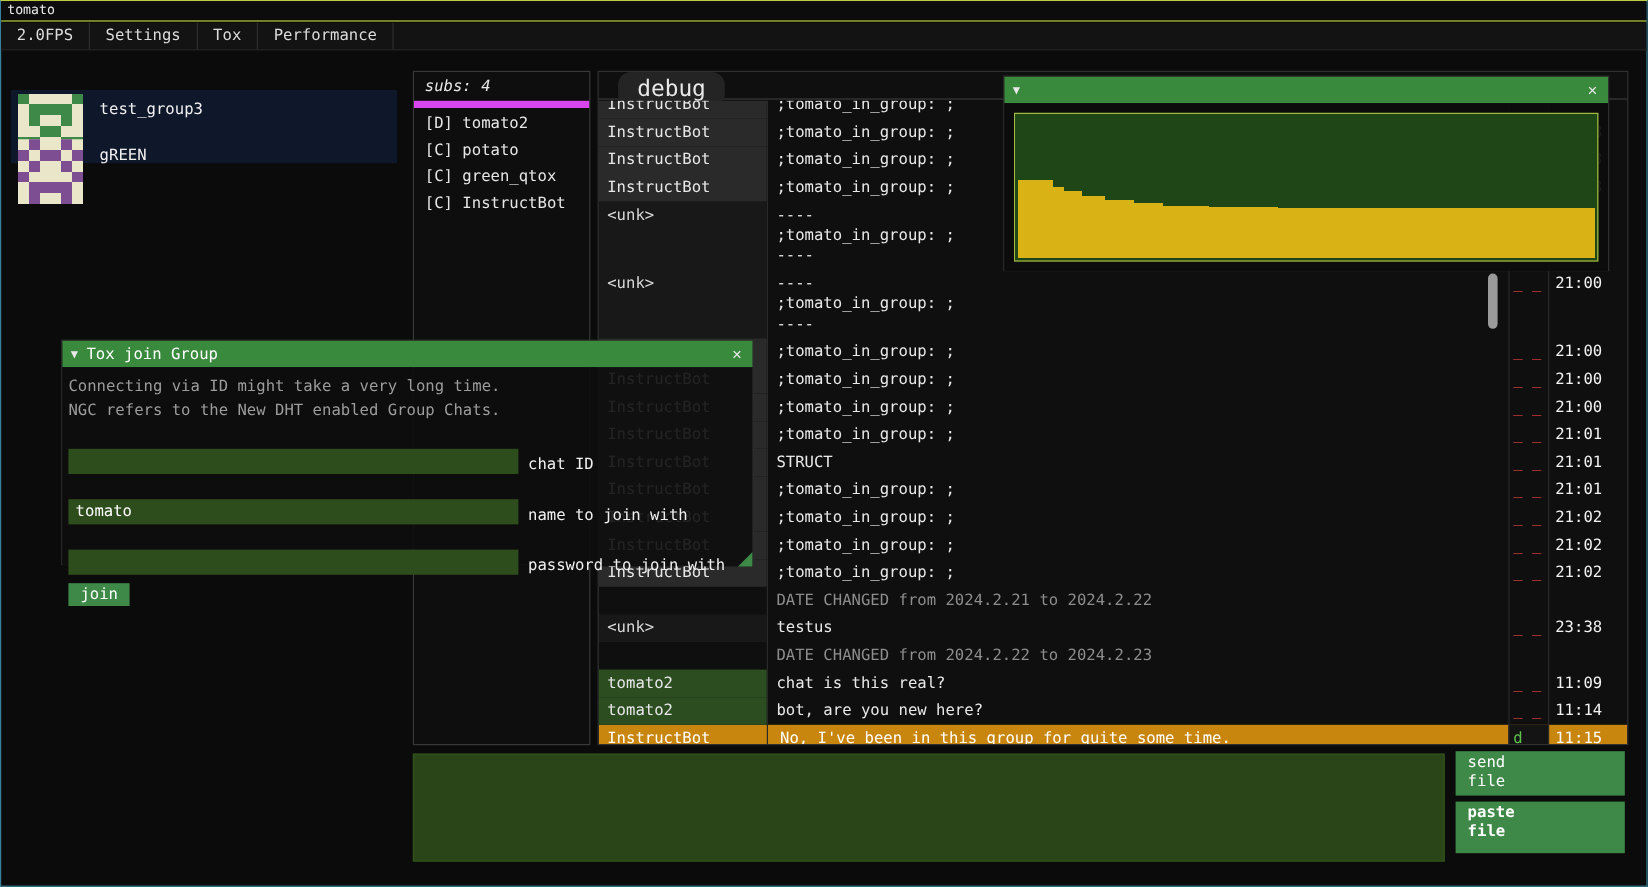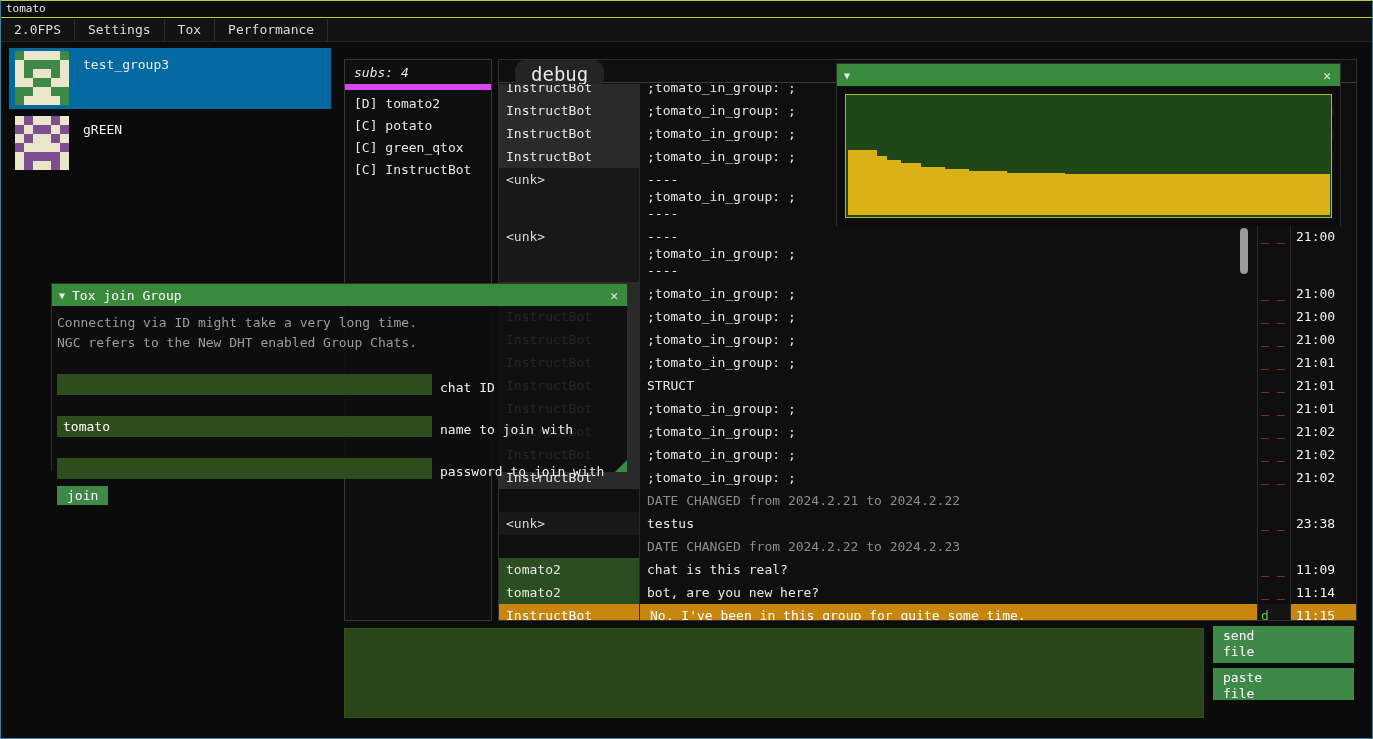--- a/index.html
+++ b/index.html
@@ -16,21 +16,21 @@
   
   .menubar { position:absolute; left:0; top:18px; width:100%; height:23px;
     background:#131313; border-bottom:1px solid #232323;
     display:flex; align-items:stretch; font-size:13px; color:#dcdcdc; }
   .menu-item { padding:3px 13px; border-right:1px solid #2e2e2e; cursor:default; }
 
   
   .sidebar { position:absolute; left:0; top:42px; bottom:1px; width:336px; }
   .group-item { position:absolute; left:8px; width:322px; height:61px;
     display:flex; align-items:flex-start; padding:3px 4px; }
-  .group-item.selected { background:#0369a1; }
+  .group-item.selected { background:#0f172a;margin-top:27px; }
   .group-avatar { width:58px; height:54px; flex:none; display:block; }
   .group-avatar svg { display:block; width:58px; height:54px; shape-rendering:crispEdges; }
   .group-label { margin:6px 0 0 12px; font-size:13px; color:#f0f0f0; }
 
   
   .subs-panel { position:absolute; left:343px; top:58px; width:148px; height:562px;
     background:#0e0e0e; border:1px solid #383838; font-size:13px; color:#e6e6e6; }
   .subs-header { padding:5px 9px 4px 9px; border-bottom:6px solid #d946ef;font-style:italic; }
   .subs-list { padding-top:3px; }
   .subs-member { padding:2px 9px; line-height:18px; }
@@ -65,21 +65,21 @@
   .scroll-thumb { position:absolute; left:741px; top:168px; width:8px; height:46px;
     background:#9b9b9b; border-radius:4px; }
 
   
   .composer-input { position:absolute; left:343px; top:627px; width:860px; height:90px;
     background:#2a4517; border:1px solid #31511c; color:#fff; font-size:13px; padding:4px 6px; }
   .file-btn { position:absolute; left:1212px; width:141px; background:#3e8948;
     color:#fff; font-size:13px; line-height:16px; padding:2px 0 0 10px;
     white-space:pre-line; cursor:default; }
   .send-btn { top:625px; height:37px; }
-  .paste-btn{ top:667px; height:32px; }
+  .paste-btn{ top:667px; height:43px;font-weight:bold; }
 
   
   .fwin { position:absolute; border:1px solid #2f2f2f; }
   .fwin-titlebar { height:22px; background:#3a8a3e; display:flex; align-items:center;
     padding:0 7px; color:#ffffff; font-size:13px; }
   .collapse-arrow { font-size:10px; margin-right:7px; color:#e9e9e9; }
   .fwin-title { flex:1; white-space:nowrap; overflow:hidden; }
   .fwin-close { margin-left:auto; color:#e9e9e9; font-size:13px; padding:0 2px; cursor:default; }
   .fwin-body { position:relative; }
 

